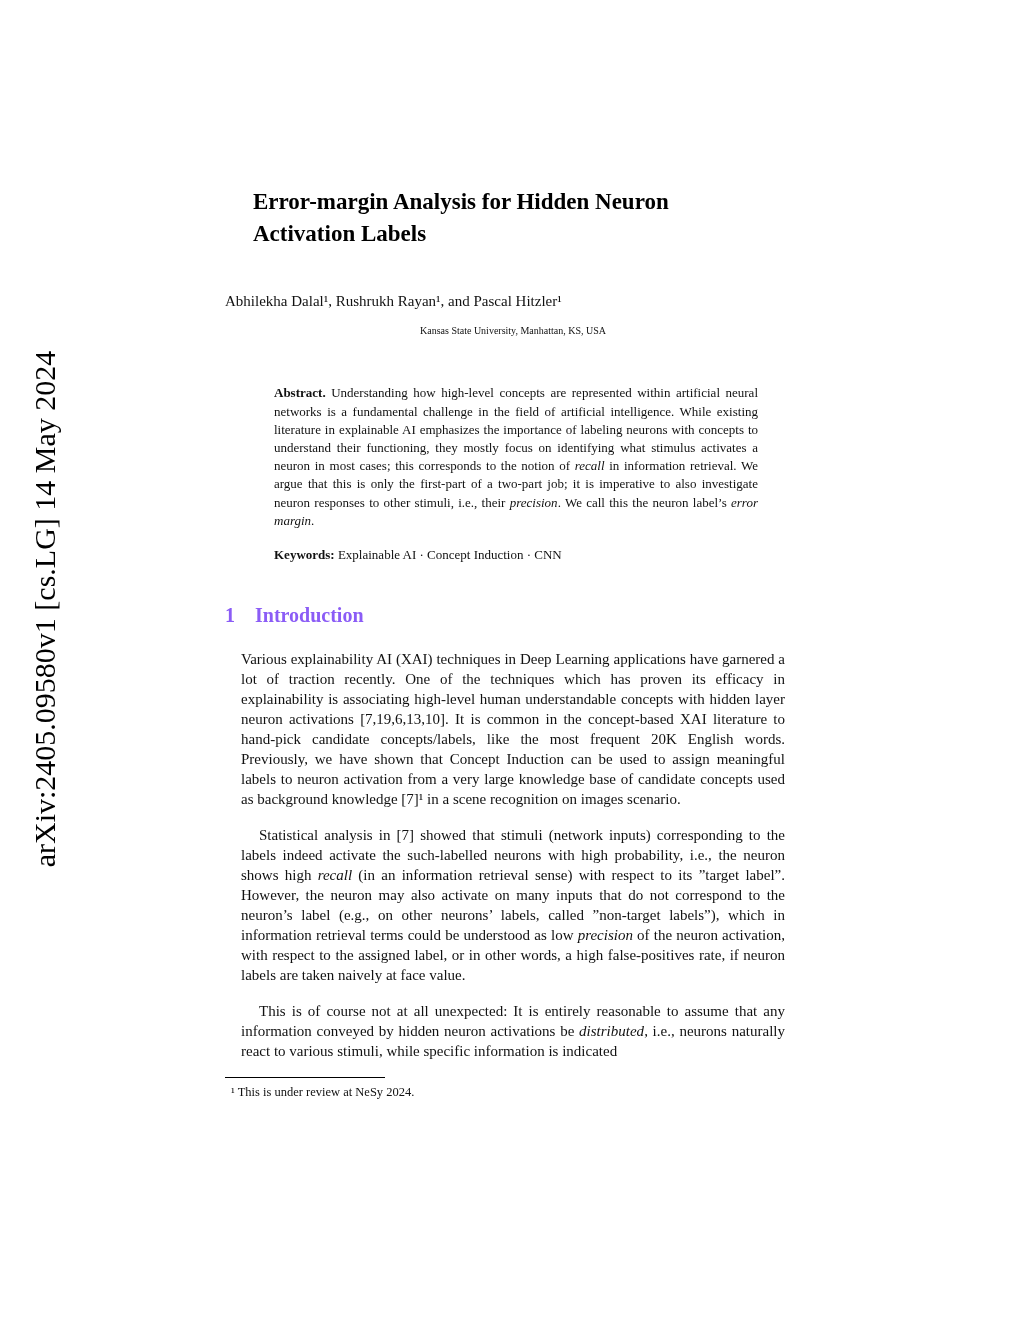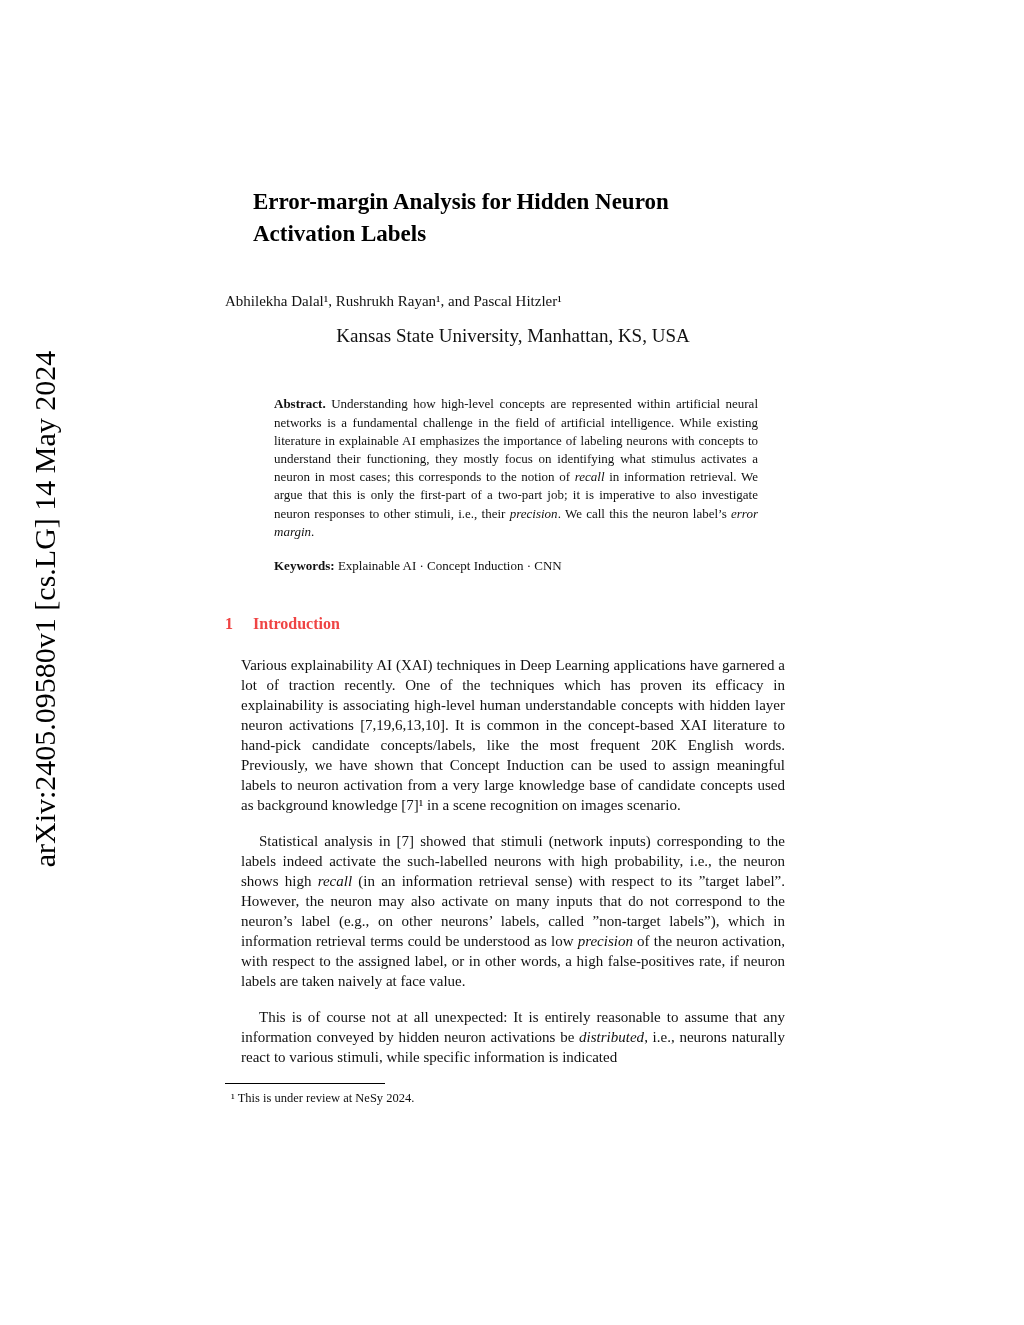--- a/index.html
+++ b/index.html
@@ -42,42 +42,42 @@
     color: #000000;
   }
   .authors {
     margin-top: 44px;
     text-align: left;
     font-size: 15px;
   }
   .affiliation {
     margin-top: 15px;
     text-align: center;
-    font-size: 19px;
+    font-size: 10px;
   }
   .abstract {
     margin: 48px 43px 0 49px;
     width: 484px;
     font-size: 13px;
     line-height: 1.4;
     text-align: justify;
   }
   .keywords {
     margin: 16px 43px 0 49px;
     width: 484px;
     font-size: 13px;
     line-height: 1.4;
     text-align: left;
   }
   .bold { font-weight: bold; }
   .section-heading {
     margin: 40px 0 0 0;
-    font-size: 16px;
+    font-size: 20px;
     font-weight: bold;
-    color: #ef4444;
+    color: #8b5cf6;
   }
   .section-number { display: inline-block; margin-right: 20px; }
   .body-text { margin-top: 22px; }
   .para {
     margin: 16px;
     font-size: 15px;
     line-height: 20px;
     text-align: justify;
   }
   .para.indent { text-indent: 18px; }

